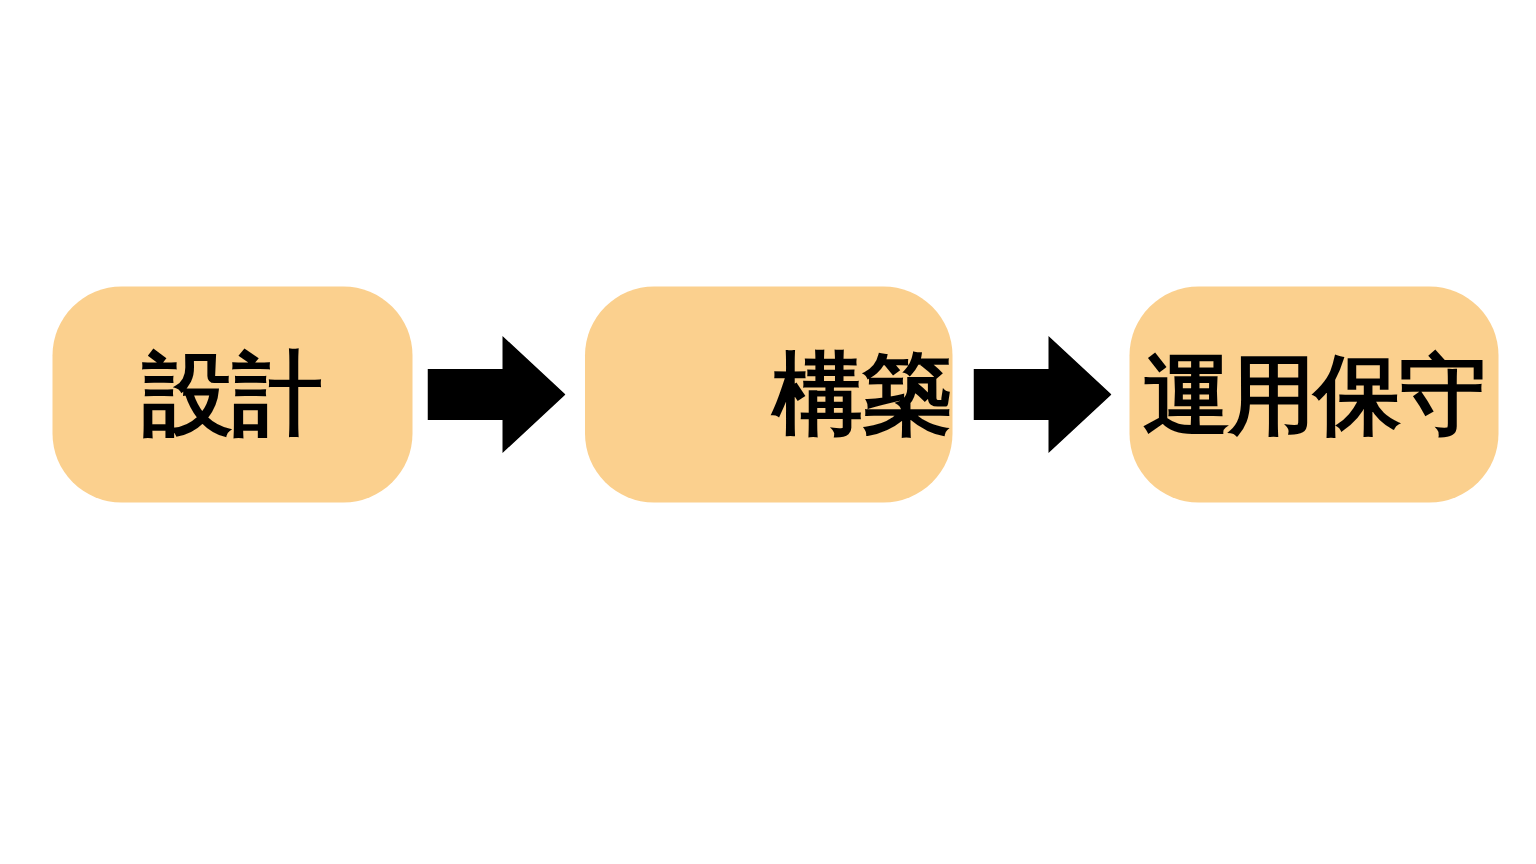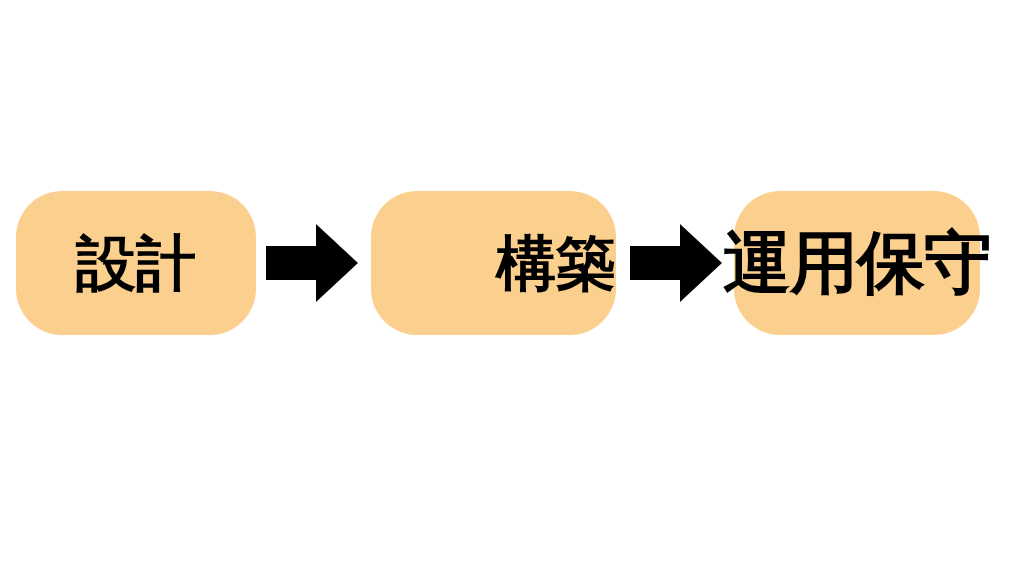--- a/index.html
+++ b/index.html
@@ -25,21 +25,21 @@
   .flow-row {
     position: absolute;
     left: 0;
     top: 191px;
     width: 1024px;
     height: 144px;
     display: flex;
     flex-direction: row;
     align-items: center;
     justify-content: flex-start;
-    padding-left: 16px;
+    padding-left: 35px;
     box-sizing: border-box;
   }
 
   .process-node {
     height: 144px;
     background: #fbd08e;
     border-radius: 46px;
     display: flex;
     align-items: center;
     justify-content: center;
@@ -54,21 +54,21 @@
     font-family: "DejaVu Sans", "Liberation Sans", sans-serif;
     font-weight: bold;
     font-size: 60px;
     line-height: 1;
     color: #000000;
     letter-spacing: 0px;
     white-space: nowrap;
     -webkit-font-smoothing: antialiased;
   }
   .node-3 .node-label {
-    font-size: 68px;
+    font-size: 58px;
     letter-spacing: -1px;
   }
 
   
   .arrow-connector {
     flex: 0 0 auto;
     width: 92px;
     height: 78px;
     display: flex;
     align-items: center;

